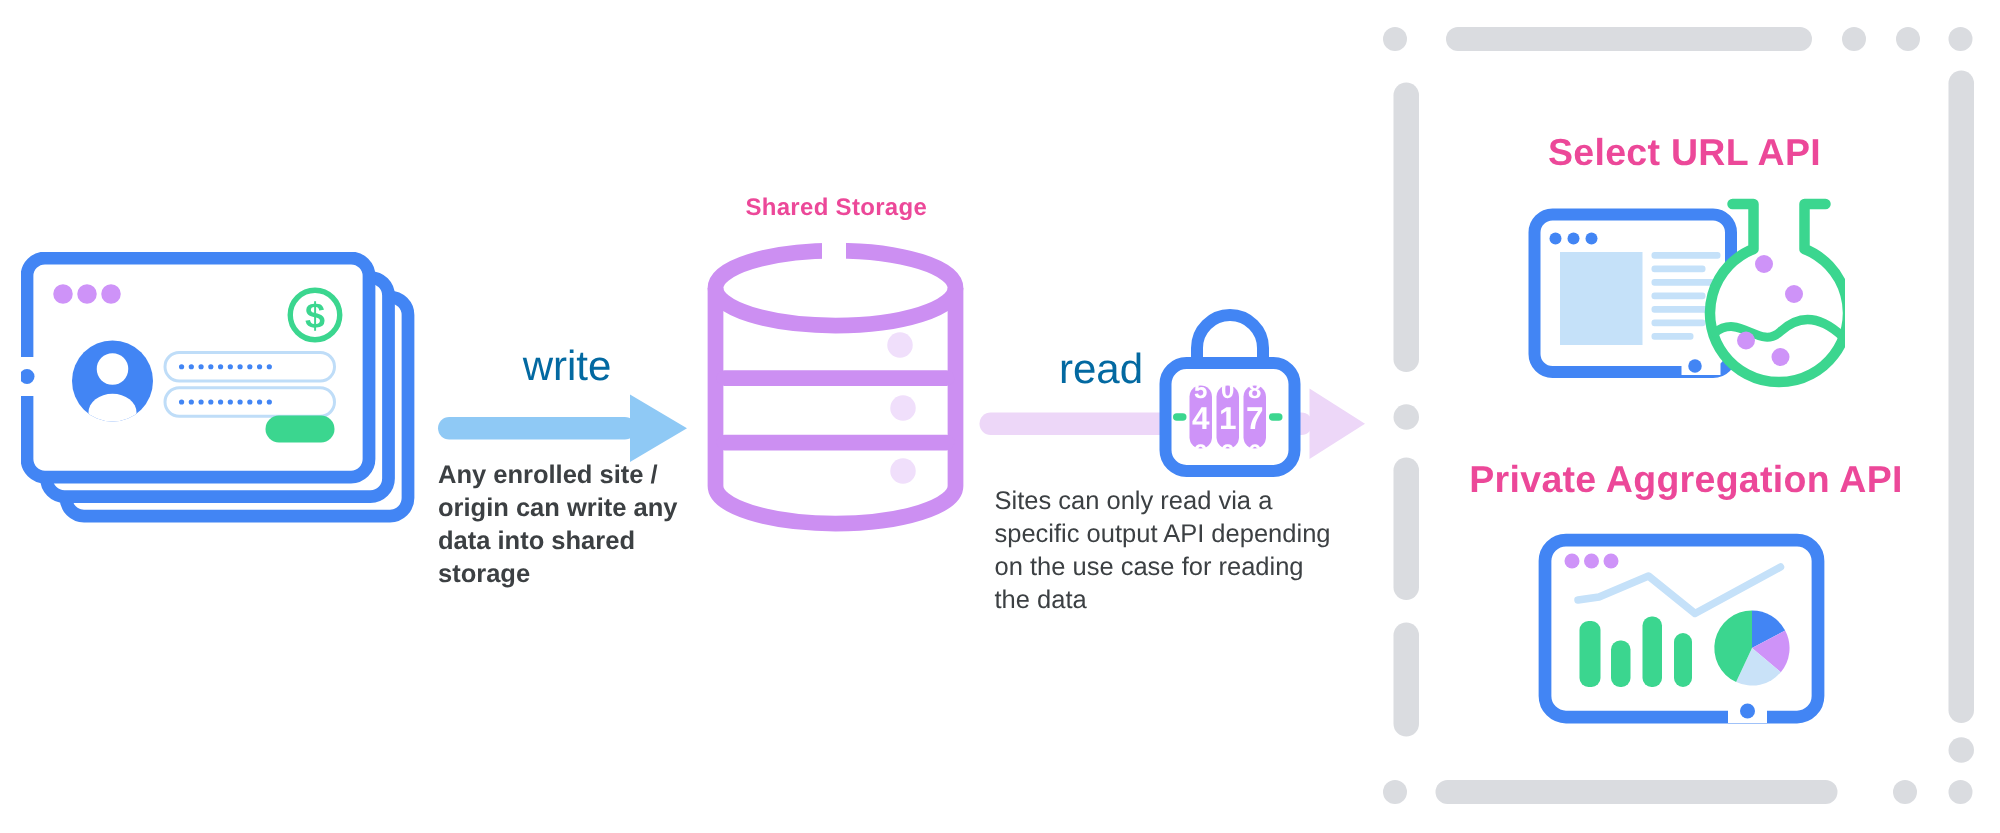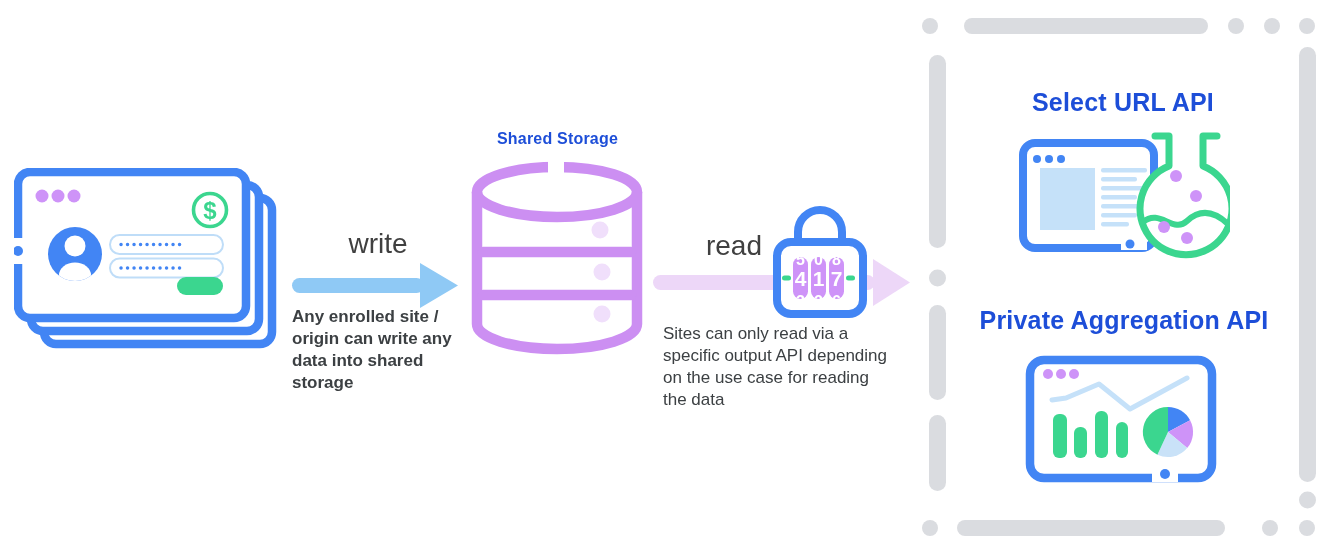--- a/index.html
+++ b/index.html
@@ -2,28 +2,28 @@
 <html><head>
 <meta charset="utf-8">
 <style>
   html,body{margin:0;padding:0;background:#ffffff;}
   #canvas{
     position:relative;width:1333px;height:555px;overflow:hidden;
     font-family:"Liberation Sans","DejaVu Sans",sans-serif;background:#ffffff;
   }
   .abs{position:absolute;}
   .diagram-title{
-    font-weight:700;color:#1d4ed8;text-align:center;
+    font-weight:700;color:#ec4899;text-align:center;
     letter-spacing:0.2px;
   }
   #storage-title{left:440px;top:130px;width:235px;font-size:16px;}
   #select-url-title{left:998px;top:88px;width:250px;font-size:25px;}
   #private-agg-title{left:973px;top:306px;width:302px;font-size:25px;}
   .flow-label{
-    font-size:28px;color:#404040;text-align:center;font-weight:400;
+    font-size:28px;color:#0369a1;text-align:center;font-weight:400;
   }
   #write-label{left:328px;top:228px;width:100px;}
   #read-label{left:684px;top:230px;width:100px;}
   .flow-desc{
     font-size:17px;line-height:22px;color:#3c4043;font-weight:400;
   }
   #write-desc{left:292px;top:306px;width:176px;font-weight:bold;}
   #read-desc{left:663px;top:323px;width:228px;}
   svg{display:block;}
 </style>

